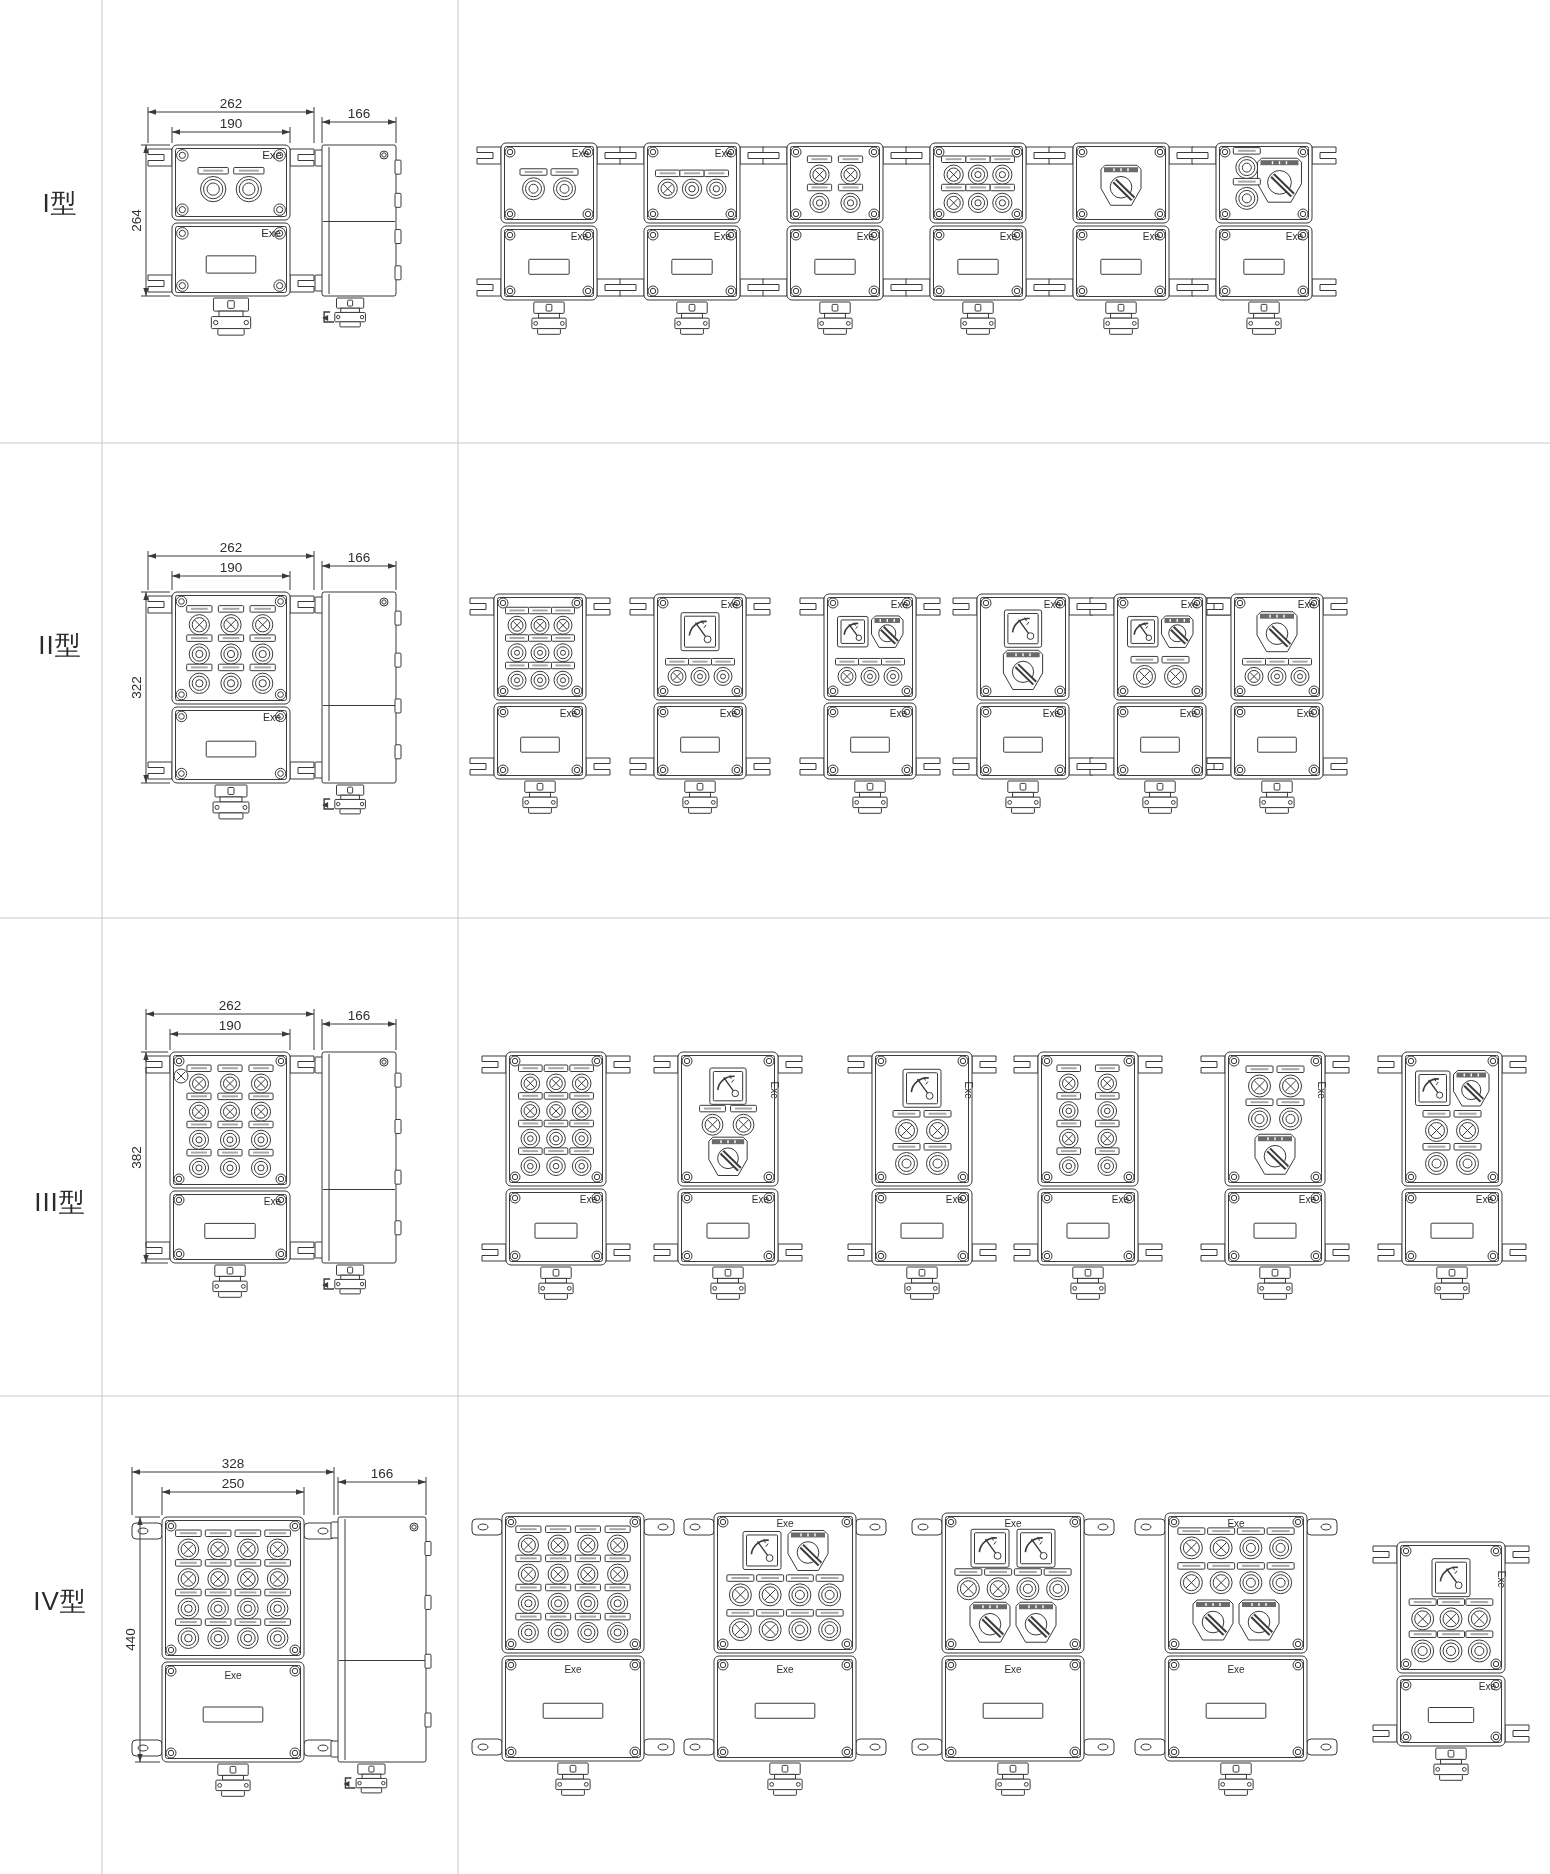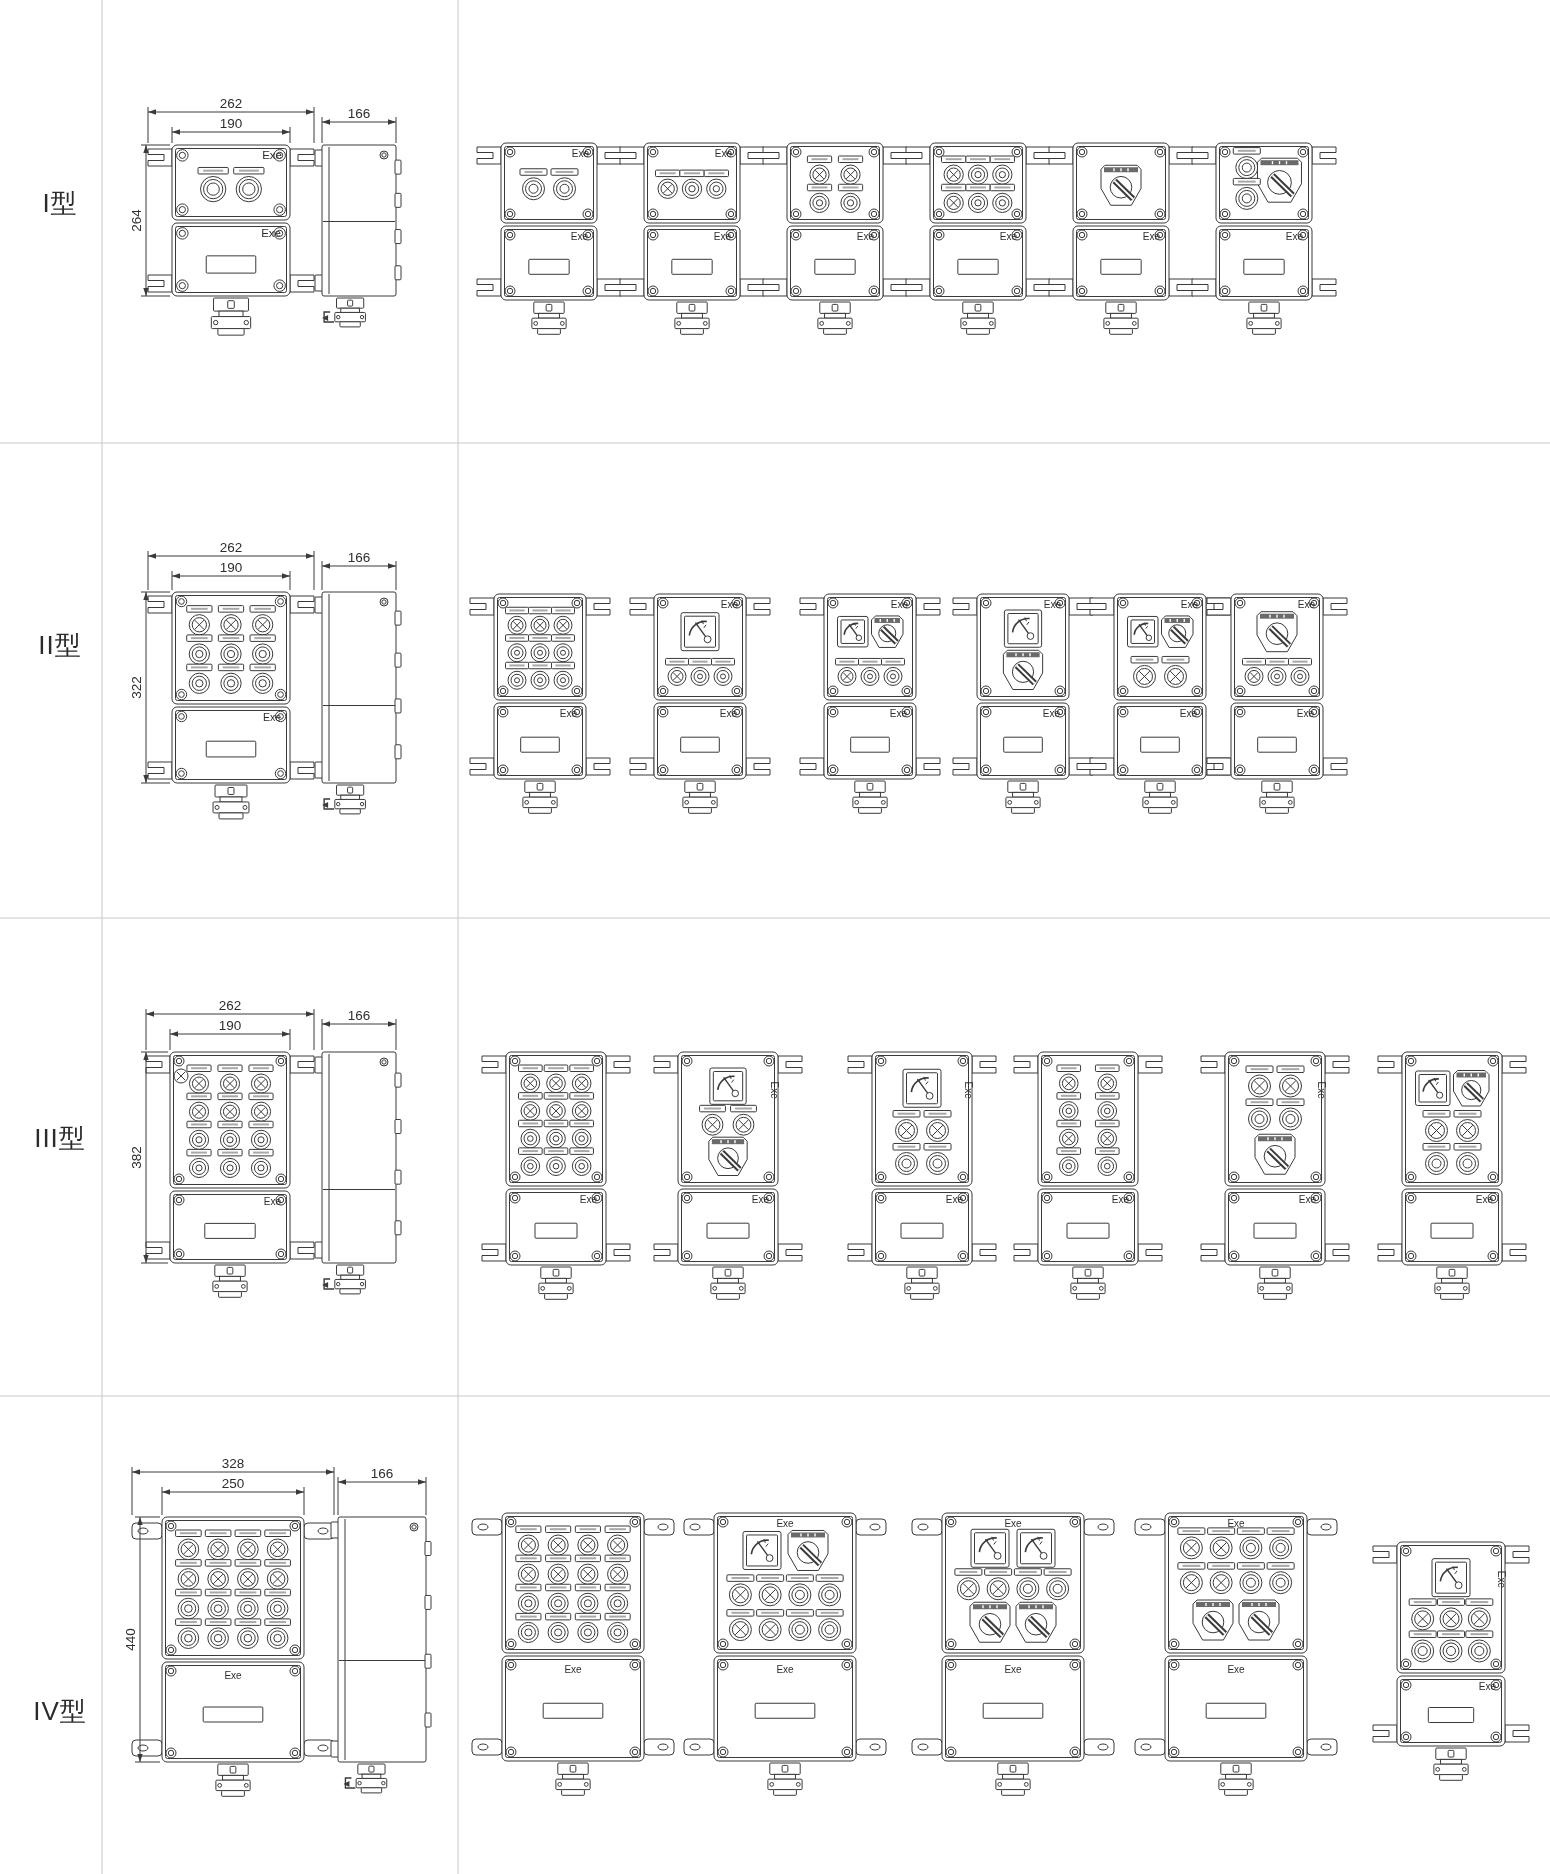--- a/index.html
+++ b/index.html
@@ -2672,15 +2672,15 @@
             <rect x="1433.9" y="1764.15" width="34.199999999999996" height="10.45" rx="1" fill="#fff" stroke="#3a3a3a" stroke-width="1"></rect>
             <circle cx="1437.7" cy="1769.375" r="1.9" fill="none" stroke="#3a3a3a" stroke-width="1"></circle>
             <circle cx="1464.3" cy="1769.375" r="1.9" fill="none" stroke="#3a3a3a" stroke-width="1"></circle>
             <rect x="1439.6" y="1774.6" width="22.799999999999997" height="5.699999999999999" rx="1" fill="#fff" stroke="#3a3a3a" stroke-width="1"></rect>
           </g>
         </g>
       </g>
     </svg>
   <div class="row-label" style="top:186px">I型</div>
   <div class="row-label" style="top:628px">II型</div>
-  <div class="row-label" style="top:1121px">III型</div>
-  <div class="row-label" style="top:1694px">IV型</div>
+  <div class="row-label" style="top:1185px">III型</div>
+  <div class="row-label" style="top:1584px">IV型</div>
 </div>
 
 </body></html>

